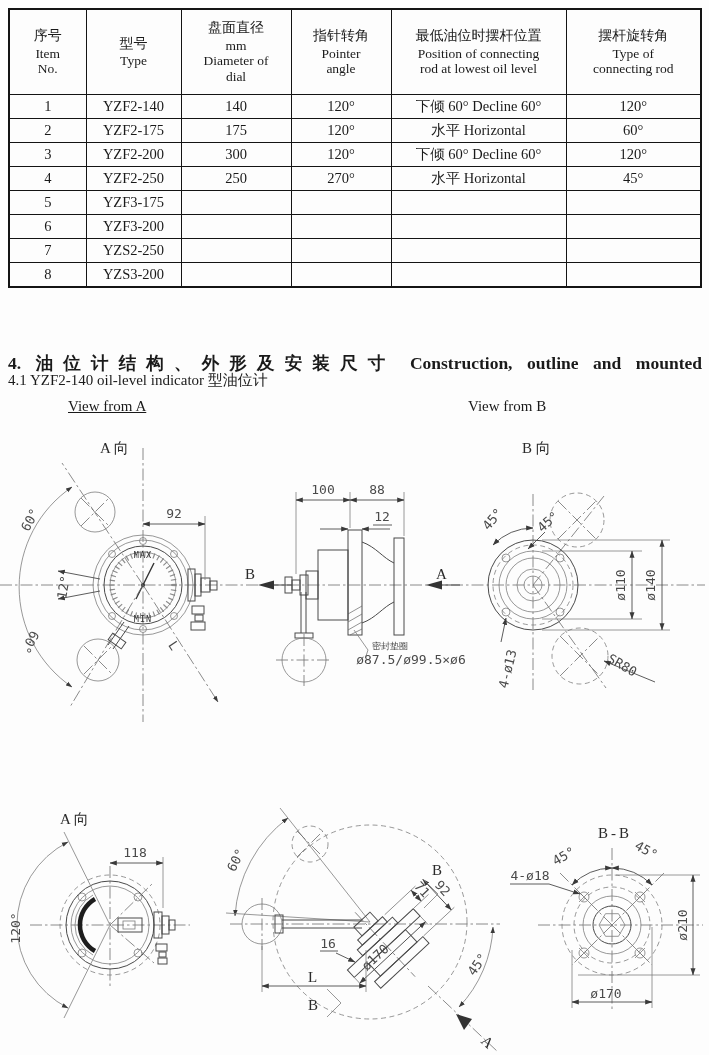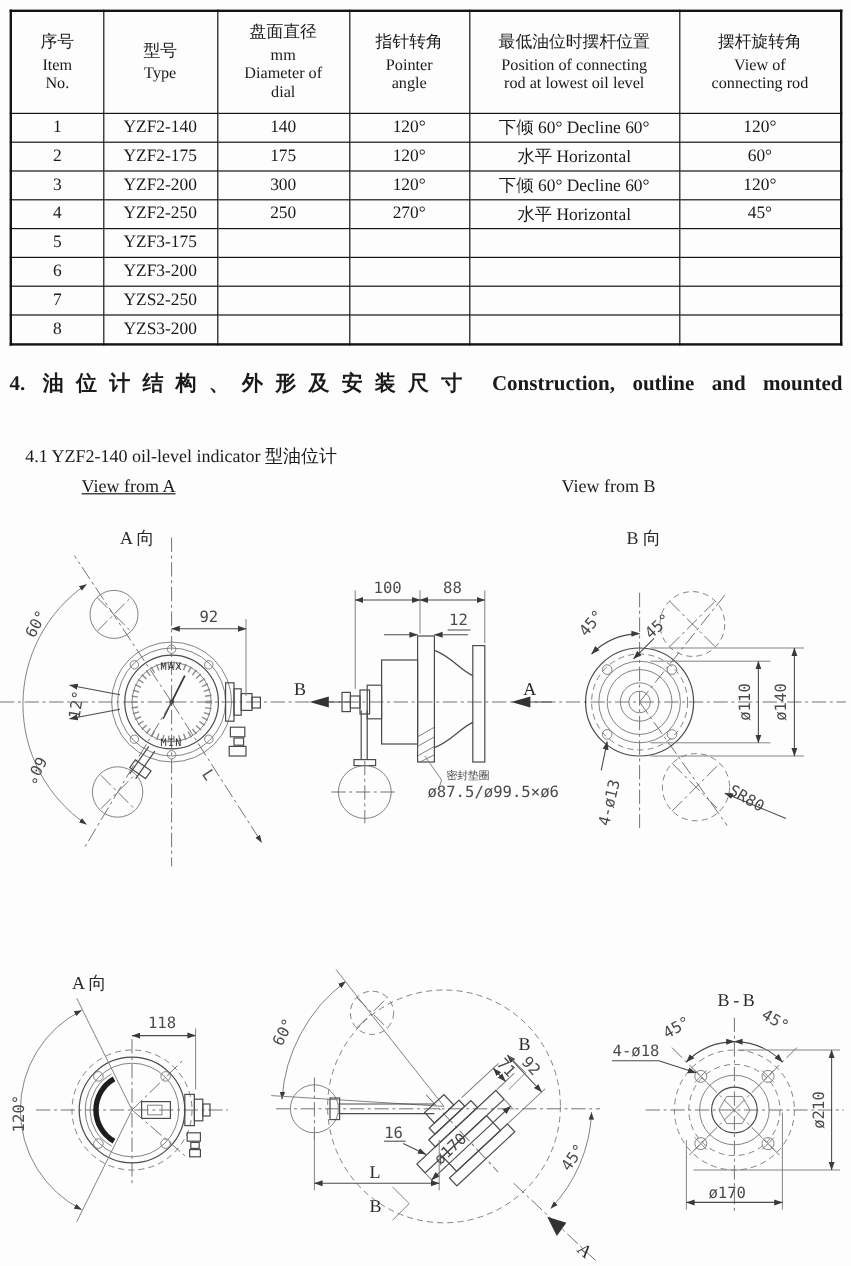--- a/index.html
+++ b/index.html
@@ -9,24 +9,24 @@
 
   table.spec{position:absolute;left:8px;top:8px;width:692px;border-collapse:collapse;
              table-layout:fixed;border:2px solid #141414;}
   .spec th,.spec td{border:1px solid #141414;text-align:center;vertical-align:middle;padding:0 2px;}
   .spec th{font-weight:normal;height:84px;}
   .spec td{height:23px;font-size:14.5px;}
   .zh{font-size:14px;line-height:1.35;}
   .en{font-size:13.5px;line-height:1.18;white-space:pre-line;}
 
   .h4{position:absolute;left:8px;top:306px;width:694px;font-weight:bold;font-size:17.5px;line-height:1.5;}
-  .h4 .l1{text-align:justify;text-align-last:justify;}
+  .h4 .l1{text-align:justify;text-align-last:justify;margin-top:44px;}
   .h4 .l2{padding-left:35px;}
   .sub{position:absolute;left:8px;font-size:15px;}
-  .sub41{top:371px;margin-left:13px;}
+  .sub41{top:371px;}
   .sub42{top:764px;}
   .viewlbl{position:absolute;top:398px;font-size:15px;}
   .va{left:68px;text-decoration:underline;} .vb{left:468px;}
 
   svg{position:absolute;left:0;}
   #svg1{top:430px;} #svg2{top:800px;}
   .ln{stroke:#4a4a4a;stroke-width:1;fill:none}
   .thin{stroke:#7d7d7d;stroke-width:.8;fill:none}
   .cl{stroke:#6d6d6d;stroke-width:.8;fill:none;stroke-dasharray:12 3 2.5 3}
   .dsh{stroke:#7d7d7d;stroke-width:.8;fill:none;stroke-dasharray:5 3.5}
@@ -76,21 +76,21 @@
             <div class="en">Pointer
 angle</div>
           </th>
         <th>
             <div class="zh">最低油位时摆杆位置</div>
             <div class="en">Position of connecting
 rod at lowest oil level</div>
           </th>
         <th>
             <div class="zh">摆杆旋转角</div>
-            <div class="en">View of
+            <div class="en">Type of
 connecting rod</div>
           </th>
       </tr>
     </thead>
     <tbody>
       <tr>
           <td>1</td>
           <td>YZF2-140</td>
           <td>140</td>
           <td>120°</td>

